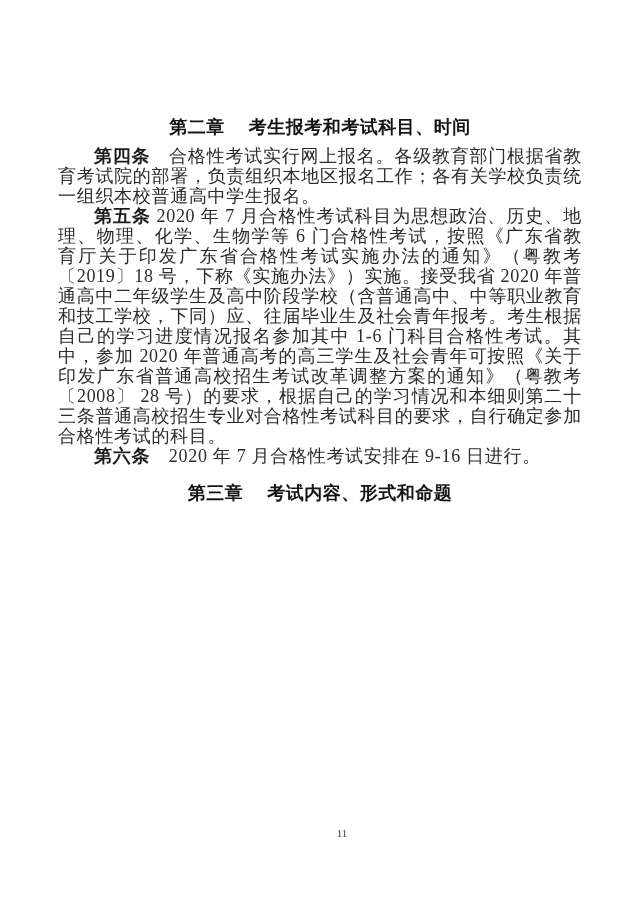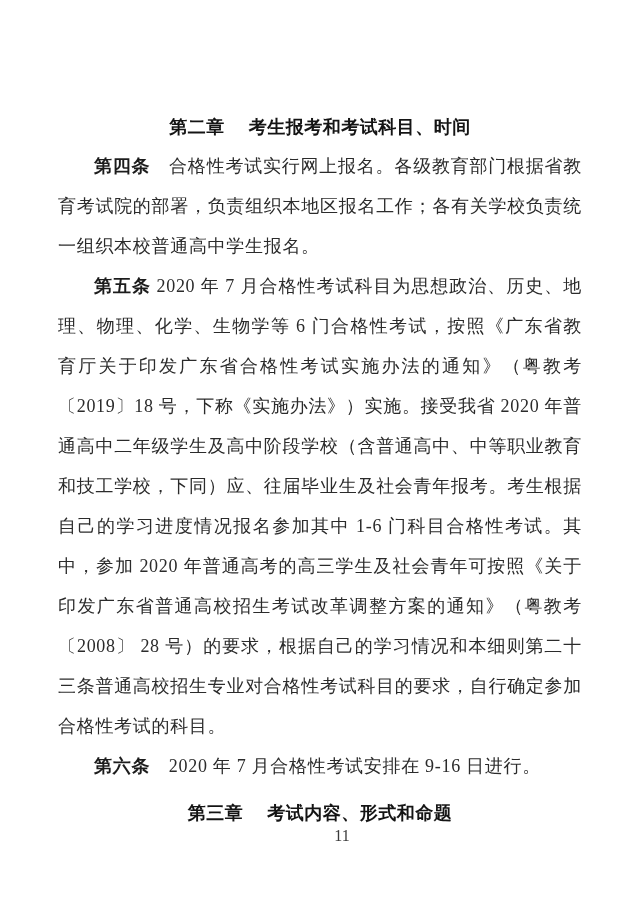--- a/index.html
+++ b/index.html
@@ -31,42 +31,42 @@
     text-align: center;
     color: #141414;
     letter-spacing: 0.5px;
   }
   .chapter-heading.second {
     margin-top: 12px;
   }
   .para {
     margin: 0;
     font-size: 18px;
-    line-height: 40px;
+    line-height: 20px;
     text-align: justify;
     text-justify: inter-character;
     text-indent: 2em;
     letter-spacing: 0.7px;
     color: #2b2b2b;
   }
   .para.after-heading {
     margin-top: 4px;
   }
   .article-term {
     font-weight: bold;
     color: #1c1c1c;
   }
   .page-number {
     position: absolute;
     left: 320px;
     top: 827px;
     width: 44px;
     text-align: center;
     font-family: "Liberation Serif", "DejaVu Serif", serif;
-    font-size: 16px;
+    font-size: 11px;
     color: #3a3a3a;
   }
 </style>
 </head>
 <body>
 
 <div class="page">
   <div class="content">
 
     <h1 class="chapter-heading">第二章　 考生报考和考试科目、时间</h1>

